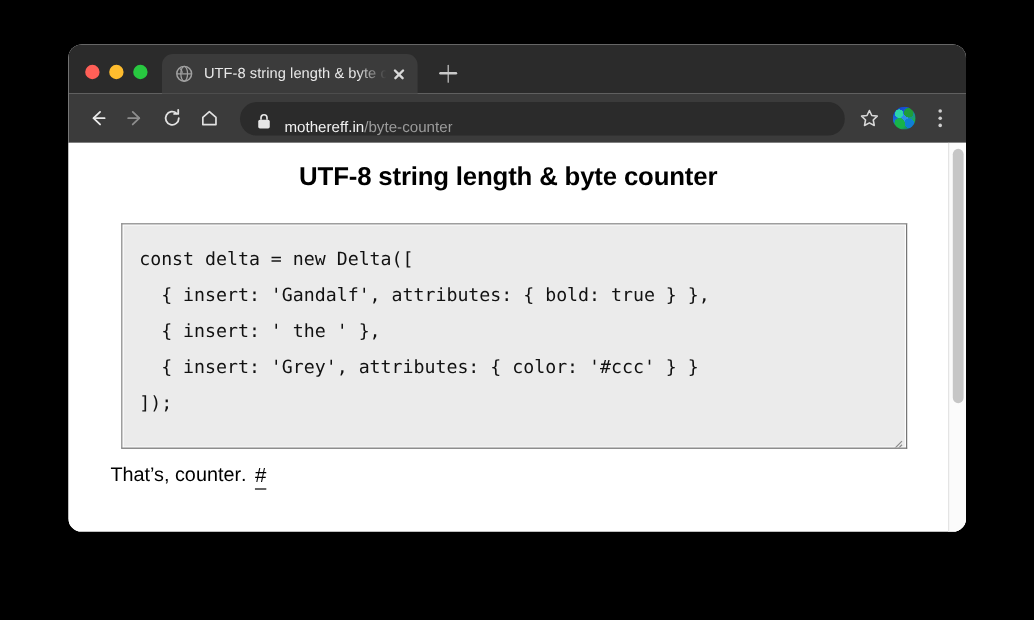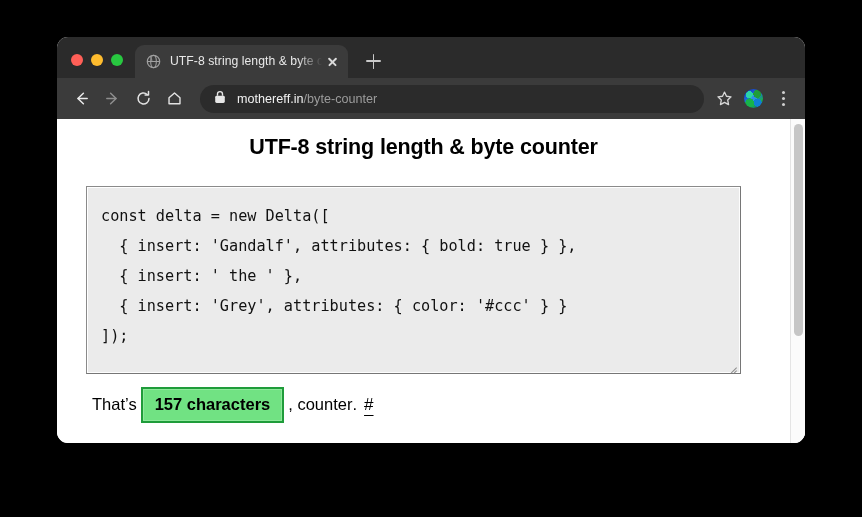--- a/index.html
+++ b/index.html
@@ -134,21 +134,21 @@
     margin-right: 2px;
   }
   .nav-btn svg { display: block; }
 
   #omnibox {
     flex: 1 1 auto;
     height: 28px;
     background: #2b2b2b;
     border-radius: 14px;
     display: flex;
-    align-items: center;
+    align-items: flex-end;
     padding: 0 13px 0 14px;
     margin: 0 7px 0 9px;
     min-width: 0;
   }
 
   #lock-icon { flex: 0 0 12px; margin-right: 11px; }
 
   #url-text {
     font-size: 12.6px;
     color: #9c9c9c;
@@ -197,21 +197,21 @@
     text-align: center;
     font-size: 21.5px;
     font-weight: bold;
     color: #000000;
     margin-top: 16px;
     letter-spacing: -0.15px;
   }
 
   #code-input {
     position: absolute;
-    left: 29px;
+    left: 44px;
     top: 67px;
     width: 655px;
     height: 188px;
     background: #ebebeb;
     border: 1px solid #767676;
     border-top-color: #8a8a8a;
     border-left-color: #8a8a8a;
     box-shadow: inset 1px 1px 0 #ffffff, inset -1px -1px 0 #fdfdfd;
     font-family: "DejaVu Sans Mono", "Liberation Mono", monospace;
     font-size: 15.2px;
@@ -235,21 +235,20 @@
     transform-origin: right bottom;
   }
   #resize-grip::before { right: 1px; bottom: 3px;  width: 10px; transform: rotate(-45deg); }
   #resize-grip::after  { right: 1px; bottom: 0px;  width: 6px;  transform: rotate(-45deg); }
 
   #result-line {
     position: absolute;
     left: 35px;
     top: 268px;
     display: flex;
-    align-items: center;
     font-size: 16.5px;
     color: #000000;
   }
 
   .counter-box {
     background: #71e283;
     border: 2px solid #1f9c3a;
     box-shadow: inset 0 0 0 1px #8fe89c;
     font-weight: bold;
     font-size: 16.5px;
@@ -376,21 +375,20 @@
       <h1 id="page-title">UTF-8 string length &amp; byte counter</h1>
 
       <div id="code-input">const delta = new Delta([
   { insert: 'Gandalf', attributes: { bold: true } },
   { insert: ' the ' },
   { insert: 'Grey', attributes: { color: '#ccc' } }
 ]);<span id="resize-grip"></span></div>
 
       <div id="result-line">
         <span class="plain">That’s</span>
-        <span class="counter-box">157 characters</span>
         <span class="plain">, counter</span>
         <span class="plain">.</span>
         <a id="permalink" href="#">#</a>
       </div>
 
     </div>
 
     <div id="scrollbar-track">
       <div id="scrollbar-thumb"></div>
     </div>

